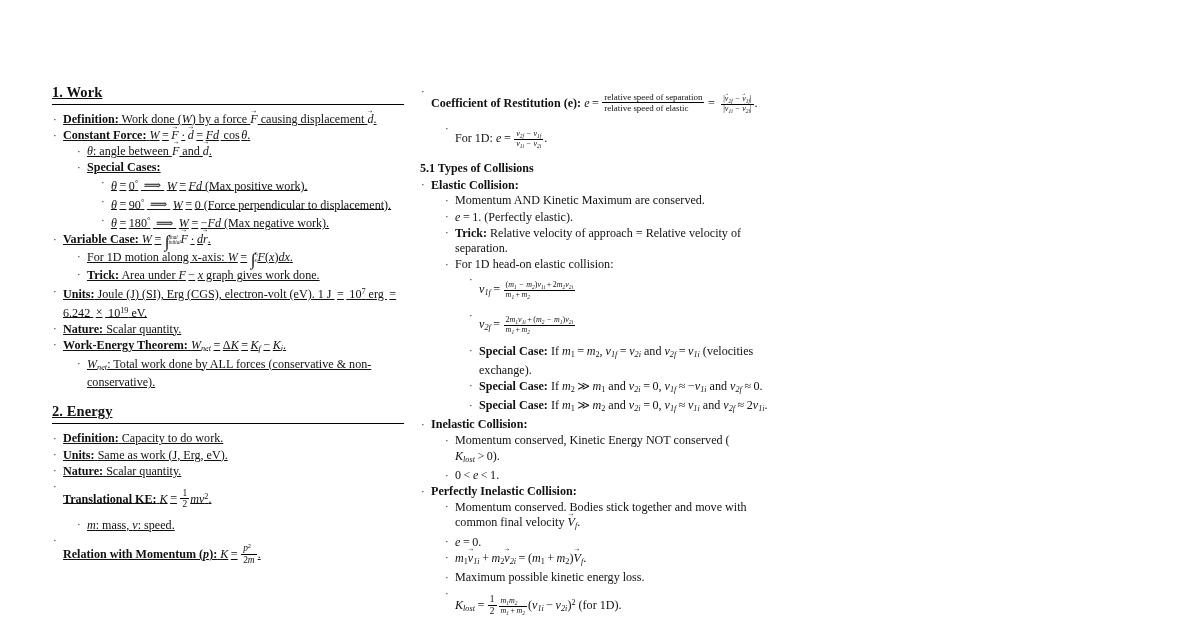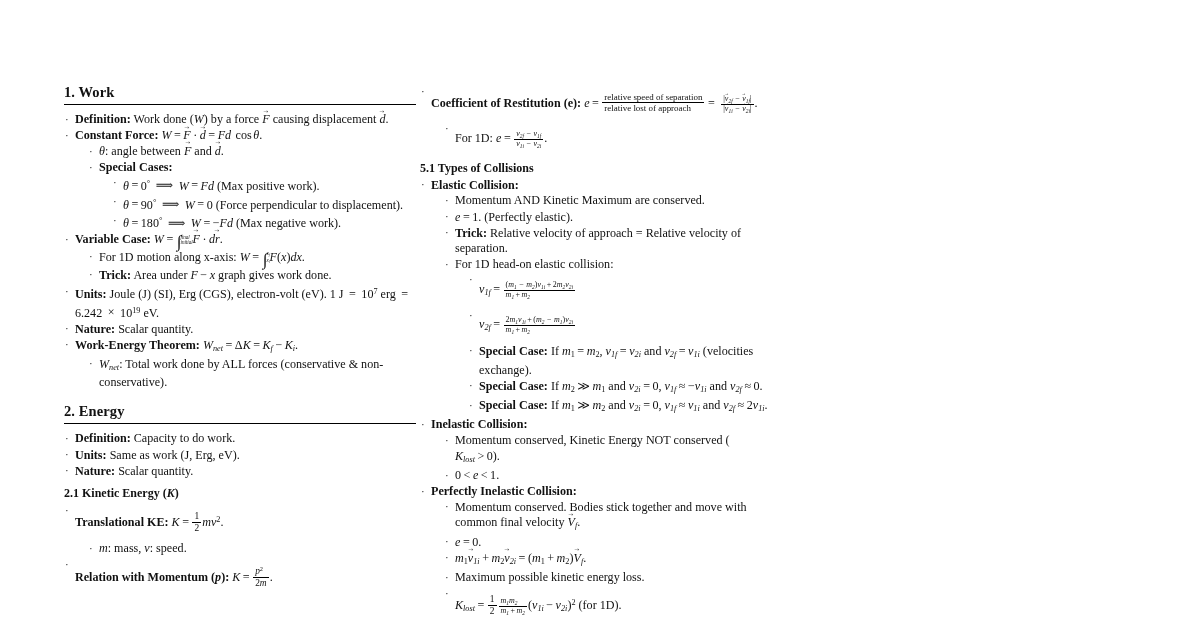--- a/index.html
+++ b/index.html
@@ -4,21 +4,21 @@
 <style>
   html,body{margin:0;padding:0;background:#ffffff;}
   body{
     width:1191px;height:626px;overflow:hidden;
     font-family:"Liberation Serif","DejaVu Serif",serif;
     color:#111111;
     -webkit-font-smoothing:antialiased;
   }
   .page{position:relative;width:1191px;height:626px;}
   .col{position:absolute;top:84px;}
-  .col-left{left:64px;width:352px;}
+  .col-left{left:52px;width:352px;text-decoration:underline;}
   .col-right{left:420px;width:352px;}
 
   h2.sec{
     font-size:14.5px;font-weight:bold;margin:0 0 3px 0;
     letter-spacing:0.1px;line-height:1.2;
   }
   .rule{border:0;border-top:1.4px solid #000;margin:3px 0 7px 0;width:100%;}
   h3.subsec{
     font-size:12px;font-weight:bold;margin:7px 0 2px 0;line-height:1.25;
   }
@@ -149,21 +149,20 @@
       <li><span class="bul">·</span>
         <b>Units:</b>
         <span>Same as work (J, Erg, eV).</span>
       </li>
       <li><span class="bul">·</span>
         <b>Nature:</b>
         <span>Scalar quantity.</span>
       </li>
     </ul>
 
-    <h3 class="subsec">2.1 Kinetic Energy (<i class="m">K</i>)</h3>
 
     <ul>
       <li><span class="bul">·</span>
         <b>Translational KE:</b>
         <i class="m">K</i><span class="op">=</span><span class="frac"><span class="num">1</span><span class="den">2</span></span><i class="m">mv</i><sup class="n">2</sup>.
         <ul class="lvl2">
           <li><span class="bul">·</span>
             <i class="m">m</i>: mass, <i class="m">v</i>: speed.
           </li>
         </ul>
@@ -173,21 +172,21 @@
         <i class="m">K</i><span class="op">=</span><span class="frac"><span class="num"><i class="m">p</i><sup class="n">2</sup></span><span class="den">2<i class="m">m</i></span></span>.
       </li>
     </ul>
   </div>
 
   <div class="col col-right">
 
     <ul>
       <li><span class="bul">·</span>
         <b>Coefficient of Restitution (e):</b>
-        <i class="m">e</i><span class="op">=</span><span class="frac txt"><span class="num">relative speed of separation</span><span class="den">relative lost of approach</span></span><span class="op">=</span>
+        <i class="m">e</i><span class="op">=</span><span class="frac txt"><span class="num">relative speed of separation</span><span class="den">relative speed of elastic</span></span><span class="op">=</span>
         <span class="frac sm"><span class="num">|<span class="vec">v</span><sub>2<i>f</i></sub><span class="op">−</span><span class="vec">v</span><sub>1<i>f</i></sub>|</span><span class="den">|<span class="vec">v</span><sub>1<i>i</i></sub><span class="op">−</span><span class="vec">v</span><sub>2<i>i</i></sub>|</span></span>.
         <ul class="lvl2">
           <li><span class="bul">·</span>
             For 1D: <i class="m">e</i><span class="op">=</span><span class="frac sm"><span class="num"><i class="m">v</i><sub>2<i>f</i></sub><span class="op">−</span><i class="m">v</i><sub>1<i>f</i></sub></span><span class="den"><i class="m">v</i><sub>1<i>i</i></sub><span class="op">−</span><i class="m">v</i><sub>2<i>i</i></sub></span></span>.
           </li>
         </ul>
       </li>
     </ul>
 
     <h3 class="subsec tight">5.1 Types of Collisions</h3>

